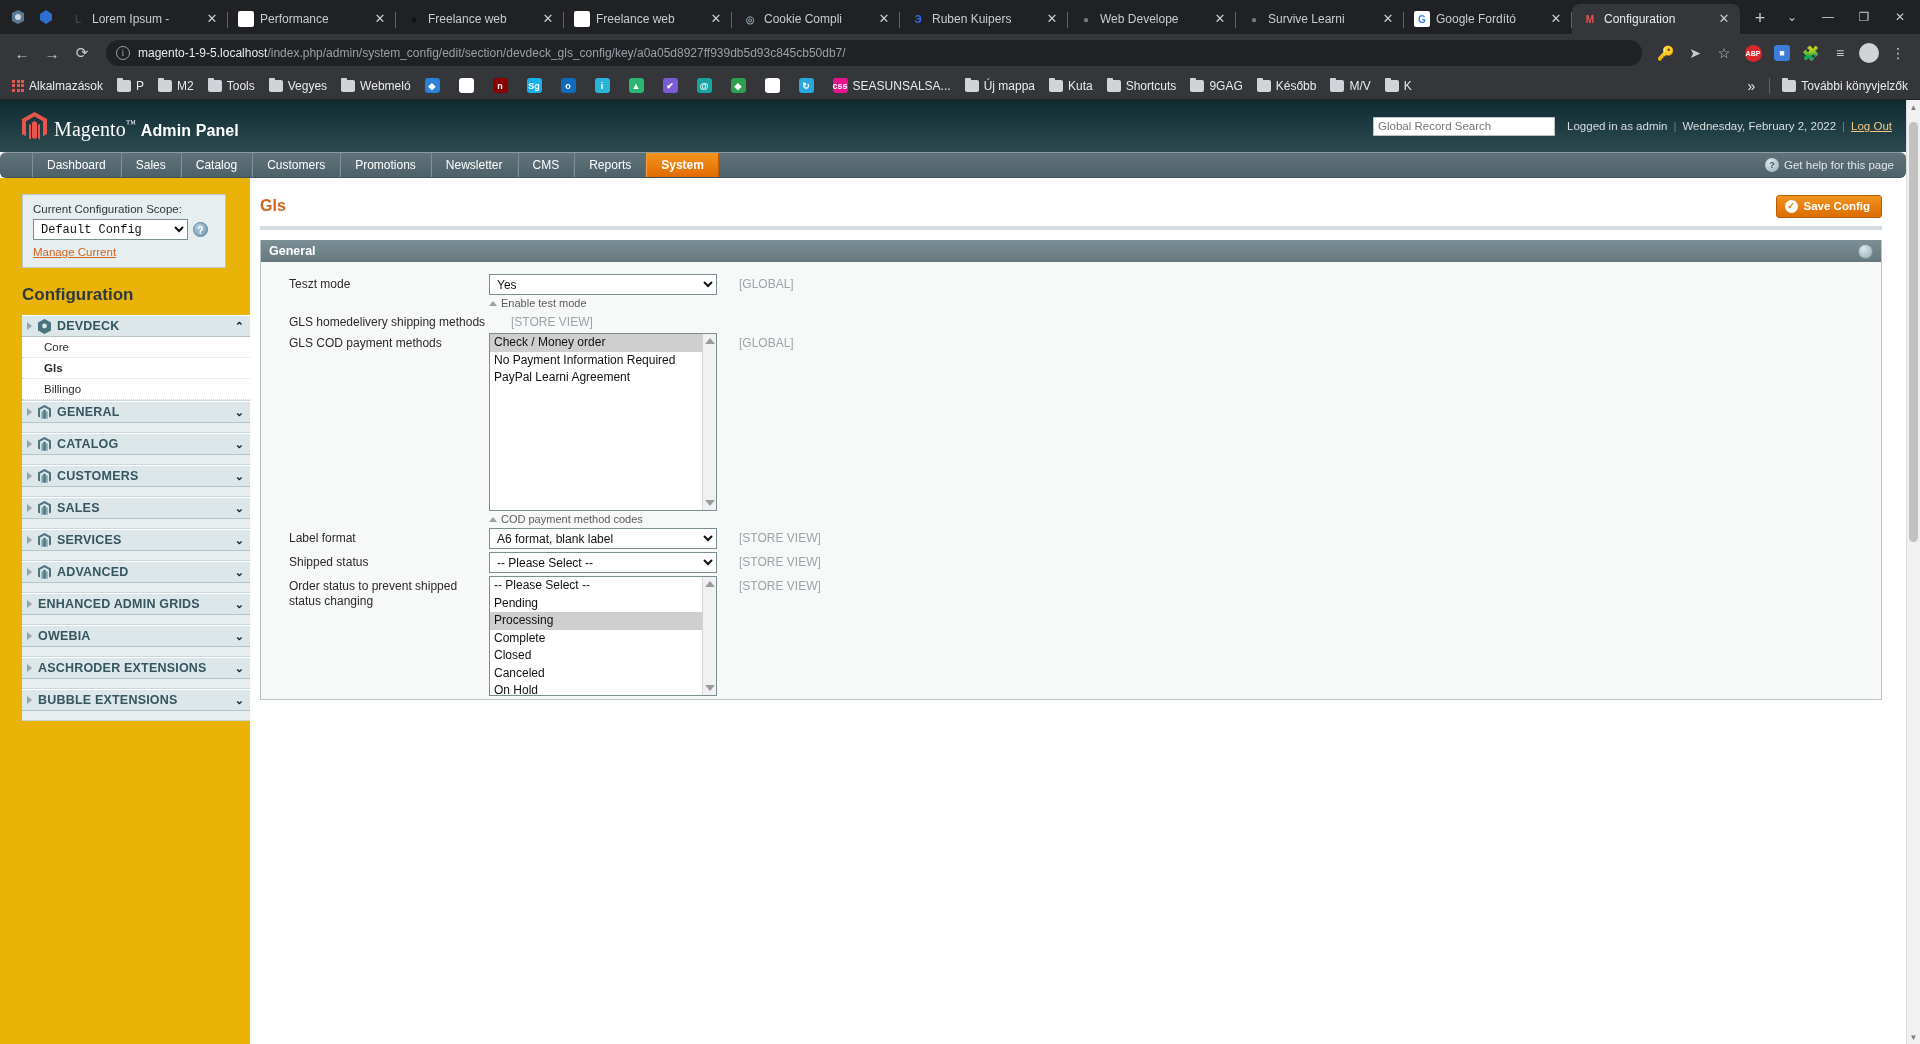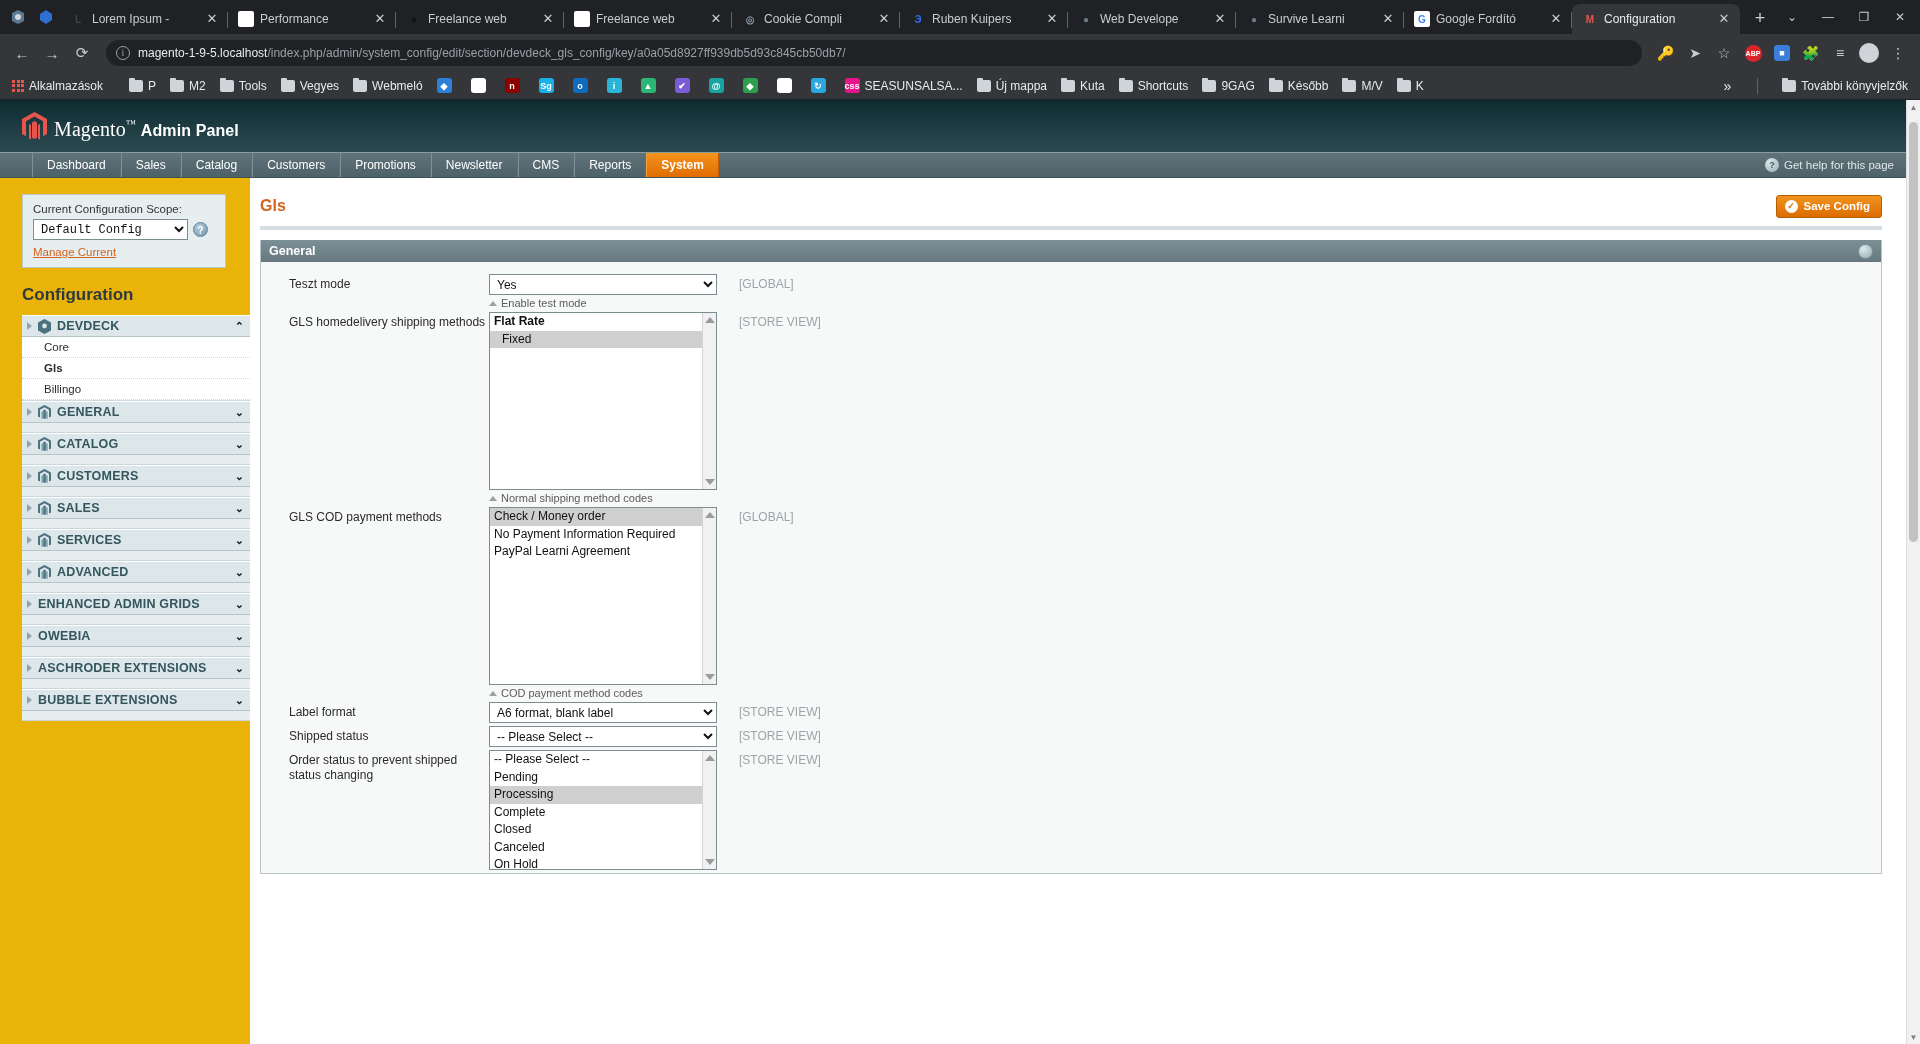--- a/index.html
+++ b/index.html
@@ -80,21 +80,21 @@
     color: #c8ccd0; font-size: 14px;
   }
   .abp { width: 17px; height: 17px; border-radius: 50%; background: #d9262c; color: #fff;
     font-size: 7px; font-weight: bold; display: flex; align-items: center; justify-content: center; }
   .bl-ic { width: 16px; height: 16px; border-radius: 3px; background: #3b7dd8; color:#fff;
     font-size: 9px; display:flex; align-items:center; justify-content:center;}
   .avatar-ic { width: 20px; height: 20px; border-radius: 50%; background: #cfd4d8; }
 
   .bookmarks {
     height: 28px; background: #35363a; display: flex; align-items: center;
-    padding: 0 6px; gap: 14px; flex: 0 0 28px; border-bottom: 1px solid #202124;
+    padding: 0 6px; gap: 2px; flex: 0 0 28px; border-bottom: 1px solid #202124;
     overflow: hidden;
   }
   .bm {
     display: flex; align-items: center; gap: 5px; padding: 2px 6px;
     color: #e8eaed; font-size: 12px; white-space: nowrap; border-radius: 4px;
   }
   .bm .folder {
     width: 14px; height: 12px; background: #cfd4d8; border-radius: 1px 2px 2px 2px;
     flex: 0 0 14px; position: relative;
   }
@@ -130,21 +130,21 @@
     font-size: 11.5px; color: #454545; padding: 0 4px; outline: none;
     font-family: "Liberation Sans", sans-serif;
   }
   .loginfo { color: #d8dde0; font-size: 11.5px; margin-left: 12px; white-space: nowrap; }
   .loginfo .pipe { color: #6b8389; margin: 0 6px; }
   .loginfo a { color: #f6c884; text-decoration: underline; }
 
   .mg-nav {
     height: 26px; background: linear-gradient(#61737a, #4d6168);
     border-top: 1px solid #8c9ba0; border-bottom: 1px solid #3f5257;
-    display: flex; align-items: stretch; padding-left: 32px;
+    display: flex; align-items: stretch; padding-left: 32px; border-radius: 6px;
   }
   .mg-nav .item {
     padding: 0 14px; display: flex; align-items: center;
     color: #fff; font-size: 12px; border-right: 1px solid #5b6e75;
     border-left: 1px solid #7d9197;
   }
   .mg-nav .item:first-child { border-left: 1px solid #7d9197; }
   .mg-nav .item.active {
     background: linear-gradient(#f4941c, #e16b02); font-weight: bold;
     border-left-color: #f0a13b; border-right-color: #c35b00;
@@ -539,20 +539,26 @@
               <path d="M12.5 9 L15 10.4 L15 25.6 L12.5 27 L10 25.6 L10 10.4 Z" fill="#e8554d"></path>
               <path d="M7 12 L9 13 L9 26.6 L7 27.6 Z" fill="#e8554d"></path>
               <path d="M18 12 L16 13 L16 26.6 L18 27.6 Z" fill="#e8554d"></path>
             </svg>
           </div>
           <div class="mg-logo-text">
             <span>Magento</span><span style="font-size:10px;vertical-align:top;">™</span>
             <span class="sub">Admin Panel</span>
           </div>
         </div>
+        <div class="mg-head-right">
+          <input class="gsearch" value="" placeholder="Global Record Search" style="">
+          <div class="loginfo">
+            <span>Logged in as admin</span><span class="pipe">|</span><span>Wednesday, February 2, 2022</span><span class="pipe">|</span><a href="#">Log Out</a>
+          </div>
+        </div>
       </div>
 
       <div class="mg-nav">
         <div id="mg-nav-items" style="display:flex;">
             <div class="item">Dashboard</div>
             <div class="item">Sales</div>
             <div class="item">Catalog</div>
             <div class="item">Customers</div>
             <div class="item">Promotions</div>
             <div class="item">Newsletter</div>
@@ -715,36 +721,20 @@
                 <div class="frow">
                   <div class="flabel">Teszt mode</div>
                   <div class="fctl"><select class="msel"><option>Yes</option></select><div class="hint">
                       <span class="tri"></span>
                       <span>Enable test mode</span>
                     </div></div>
                   <div class="fscope">[GLOBAL]</div>
                 </div>
                 <div class="frow">
                   <div class="flabel">GLS homedelivery shipping methods</div>
-                  <div class="fctl">
-                    <div class="listbox" style="height: 178px;">
-                      <div class="opts">
-                        <div class="opt bold">Flat Rate</div>
-                        <div class="opt sel indent">Fixed</div>
-                      </div>
-                      <div class="lb-scroll">
-                        <span class="up"></span>
-                        <span class="dn"></span>
-                      </div>
-                    </div>
-                    <div class="hint">
-                      <span class="tri"></span>
-                      <span>Normal shipping method codes</span>
-                    </div>
-                  </div>
                   <div class="fscope">[STORE VIEW]</div>
                 </div>
                 <div class="frow">
                   <div class="flabel">GLS COD payment methods</div>
                   <div class="fctl">
                     <div class="listbox" style="height: 178px;">
                       <div class="opts">
                         <div class="opt sel">Check / Money order</div>
                         <div class="opt">No Payment Information Required</div>
                         <div class="opt">PayPal Learni Agreement</div>

